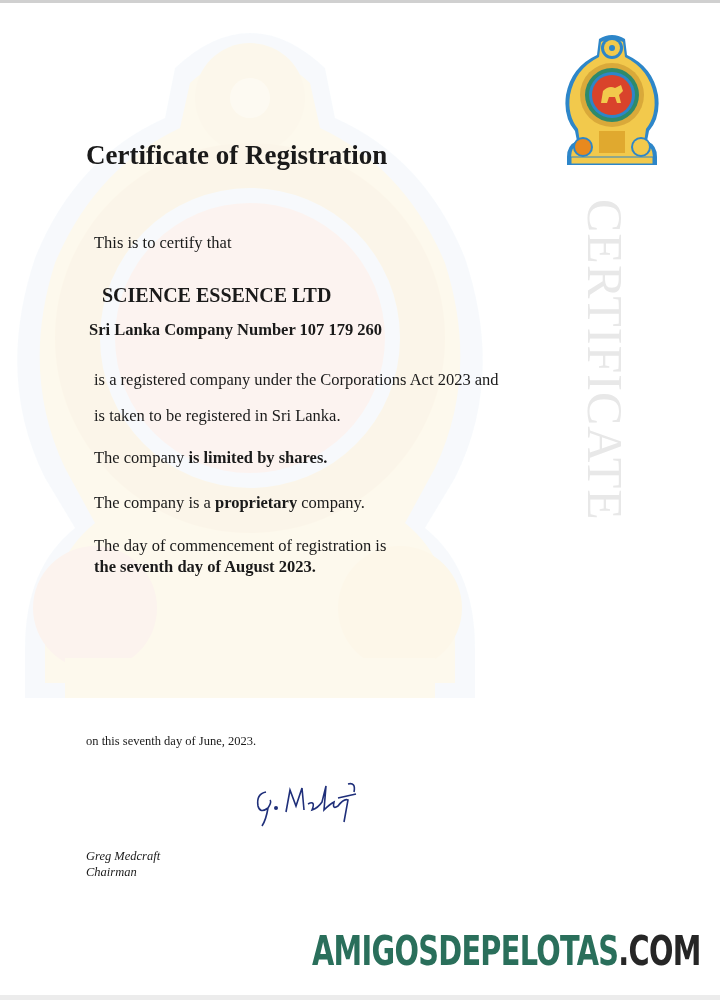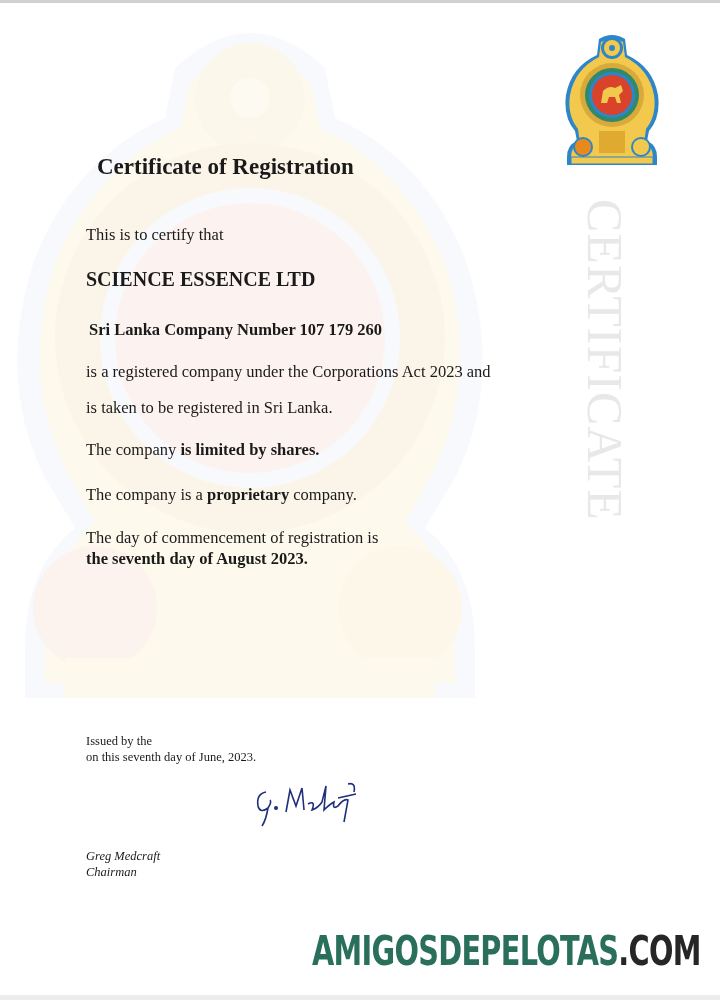--- a/index.html
+++ b/index.html
@@ -10,23 +10,23 @@
 
   
   .watermark { position: absolute; left: 5px; top: 8px; width: 490px; height: 695px; opacity: 0.16; }
   .wm-text { position: absolute; left: 575px; top: 180px; width: 60px; height: 360px;
              writing-mode: vertical-rl; font-family: "Liberation Serif", serif; font-size: 50px;
              color: #e8e8e8; letter-spacing: 1px; line-height: 60px; text-align: center; }
 
   .emblem { position: absolute; left: 563px; top: 33px; width: 98px; height: 134px; }
 
   .content { position: absolute; left: 86px; top: 0; width: 500px; }
-  .title { position: absolute; top: 140px; left: 0; font-weight: bold; font-size: 23px; line-height: 31px; margin: 11px; }
-  .p { position: absolute; left: 0; font-size: 16.5px; white-space: nowrap; margin: 0; }
-  .company { position: absolute; left: 0; top: 268px; font-weight: bold; font-size: 20px; margin: 0; }
+  .title { position: absolute; top: 140px; left: 0; font-weight: bold; font-size: 27px; line-height: 31px; margin: 0; }
+  .p { position: absolute; left: 0; font-size: 16.5px; white-space: nowrap; margin: 8px; }
+  .company { position: absolute; left: 0; top: 268px; font-weight: bold; font-size: 20px; margin: 16px; }
   .compno { position: absolute; left: 0; top: 317px; font-weight: bold; font-size: 16.5px; margin: 3px; }
   b { font-weight: bold; }
 
   .issued { position: absolute; left: 86px; top: 734px; font-size: 12.5px; line-height: 15.5px; }
   .sig { position: absolute; left: 252px; top: 780px; width: 110px; height: 50px; }
   .signer { position: absolute; left: 86px; top: 848px; font-size: 12.5px; line-height: 16px; font-style: italic; }
 
   .brand { position: absolute; left: 312px; top: 924px; font-family: "DejaVu Sans", sans-serif;
            font-weight: bold; font-size: 40px; line-height: 54px; letter-spacing: -1px;
            transform: scaleX(0.72); transform-origin: left center; white-space: nowrap; }
@@ -81,21 +81,20 @@
   <p class="compno">Sri Lanka Company Number 107 179 260</p>
   <p class="p" style="top:362px">is a registered company under the Corporations Act 2023 and</p>
   <p class="p" style="top:398px">is taken to be registered in  Sri Lanka.</p>
   <p class="p" style="top:440px"><span>The company </span><b>is limited by shares.</b></p>
   <p class="p" style="top:485px"><span>The company is a </span><b>proprietary</b><span> company.</span></p>
   <p class="p" style="top:528px">The day of commencement of registration is</p>
   <p class="p" style="top:549px; font-weight:bold">the seventh day of August 2023.</p>
 </div>
 
 <div class="issued">
-  <div>Issued by the</div>
   <div>on this seventh day of June, 2023.</div>
 </div>
 
 <svg class="sig" viewBox="0 0 110 50">
   <path d="M14 12 Q4 14 6 26 Q8 34 16 28 Q20 22 18 20 M16 28 Q14 40 10 46" fill="none" stroke="#1f2f7a" stroke-width="1.6"></path>
   <circle cx="24" cy="28" r="2" fill="#1f2f7a"></circle>
   <path d="M34 32 L38 10 L44 26 L50 8 L52 30 M56 24 Q64 20 60 30 Q66 28 70 22 L74 6 L72 30 Q78 24 82 22 Q80 30 86 26 Q92 18 96 20 L92 42 M86 18 L104 14 M96 4 Q104 2 102 12" fill="none" stroke="#1f2f7a" stroke-width="1.6"></path>
 </svg>
 
 <div class="signer">

